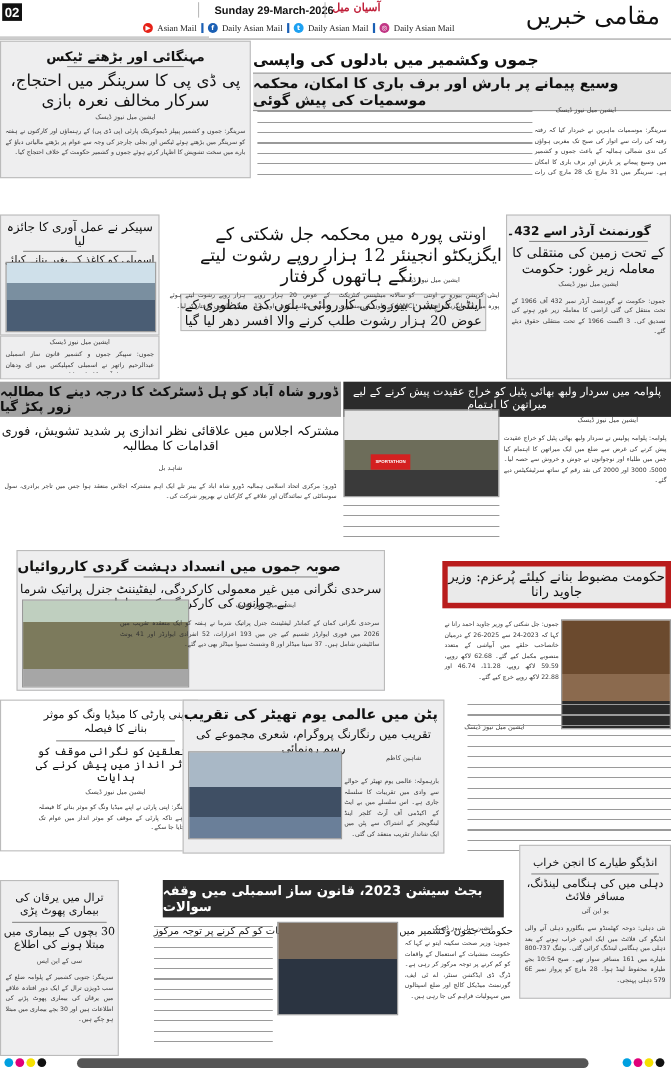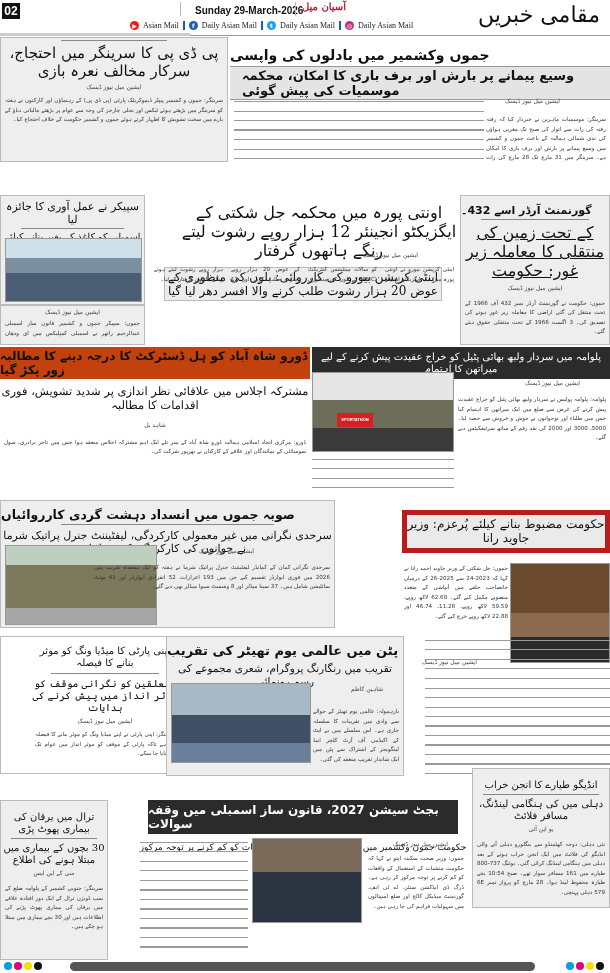--- a/index.html
+++ b/index.html
@@ -58,29 +58,30 @@
     <span class="sicon" style="background:#1da1f2">t</span>
     <span>Daily Asian Mail</span>
     <span class="sbar"></span>
     <span class="sicon" style="background:#c13584">◎</span>
     <span>Daily Asian Mail</span>
   </div>
 </div>
 <div id="rule-left" class="abs"></div>
 
 <div class="box grey" style="left:0;top:37px;width:228px;height:125px;">
+  <div class="kicker" style="margin-top:6px;">مہنگائی اور بڑھتے ٹیکس</div>
   <div class="rule" style="margin:2px 60px;"></div>
   <div class="head" style="margin-top:3px;font-size:15px;">پی ڈی پی کا سرینگر میں احتجاج، سرکار مخالف نعرہ بازی</div>
   <div class="byline" style="margin-top:3px;">ایشین میل نیوز ڈیسک</div>
   <div class="body" style="margin:6px 4px 0;height:66px;">سرینگر: جموں و کشمیر پیپلز ڈیموکریٹک پارٹی (پی ڈی پی) کے رہنماؤں اور کارکنوں نے ہفتہ کو سرینگر میں بڑھتے ہوئے ٹیکس اور بجلی چارجز کی وجہ سے عوام پر بڑھتے مالیاتی دباؤ کے بارے میں سخت تشویش کا اظہار کرتے ہوئے جموں و کشمیر حکومت کے خلاف احتجاج کیا۔</div>
 </div>
 
 <div class="box" style="left:230px;top:37px;width:380px;height:130px;border:none;">
   <div class="headb" style="margin-top:10px;font-size:14px;">جموں وکشمیر میں بادلوں کی واپسی</div>
-  <div class="headb" style="margin:3px 0 0;background:#e4e4e4;border-top:1px solid #999;border-bottom:1px solid #999;font-size:13px;padding:1px 12px;">وسیع پیمانے پر بارش اور برف باری کا امکان، محکمہ موسمیات کی پیش گوئی</div>
+  <div class="headb" style="margin:3px 0 0;background:#e4e4e4;border-top:1px solid #999;border-bottom:1px solid #999;font-size:13px;padding:1px 0;">وسیع پیمانے پر بارش اور برف باری کا امکان، محکمہ موسمیات کی پیش گوئی</div>
   <div class="byline abs" style="right:50px;top:60px;">ایشین میل نیوز ڈیسک</div>
   <div class="body abs" style="right:4px;top:78px;width:120px;height:48px;">سرینگر: موسمیات ماہرین نے خبردار کیا کہ رفتہ رفتہ کی رات سے اتوار کی صبح تک مغربی ہواؤں کی ندی شمالی ہمالیہ کے باعث جموں و کشمیر میں وسیع پیمانے پر بارش اور برف باری کا امکان ہے۔ سرینگر میں 31 مارچ تک 28 مارچ کی رات سے 30 مارچ تک موسم ابر آلود رہے گا۔</div>
   <div class="abs lines" style="left:4px;top:60px;width:250px;height:66px;"></div>
 </div>
 
 <div class="box grey" style="left:0;top:195px;width:145px;height:110px;">
   <div class="head" style="margin-top:4px;font-size:11px;">سپیکر نے عمل آوری کا جائزہ لیا</div>
   <div class="rule" style="margin:2px 20px;"></div>
   <div class="head" style="font-size:9.5px;margin-top:2px;">اسمبلی کو کاغذ کے بغیر بنانے کیلئے بروقت تکمیل پر زور</div>
   <div class="photo" style="left:4px;top:42px;width:137px;height:64px;background:linear-gradient(180deg,#cfe0ea 0 30%,#7a8fa0 30% 55%,#4a5d74 55% 100%);"></div>
@@ -93,43 +94,43 @@
 <div class="box" style="left:148px;top:195px;width:310px;height:150px;border:none;">
   <div class="head" style="margin-top:8px;font-size:16px;margin-left:32px;">اونتی پورہ میں محکمہ جل شکتی کے ایگزیکٹو انجینئر 12 ہزار روپے رشوت لیتے رنگے ہاتھوں گرفتار</div>
   <div class="head" style="margin:6px 16px 0;font-size:12px;background:#ececec;border:1px solid #bbb;padding:2px 0;">اینٹی کرپشن بیورو کی کارروائی: بلوں کی منظوری کے عوض 20 ہزار رشوت طلب کرنے والا افسر دھر لیا گیا</div>
   <div class="byline abs" style="right:40px;top:56px;">ایشین میل نیوز ڈیسک</div>
   <div class="body abs" style="right:4px;top:70px;width:300px;height:76px;column-count:4;column-gap:8px;">اینٹی کرپشن بیورو نے اونتی پورہ میں ایک ایگزیکٹو انجینئر کو سالانہ مینٹیننس کنٹریکٹ (AMC) کے بلوں کی منظوری کے عوض 20 ہزار روپے رشوت طلب کرنے اور 12 ہزار روپے رشوت لیتے ہوئے رنگے ہاتھوں گرفتار کر لیا۔</div>
 </div>
 
 <div class="box grey" style="left:460px;top:195px;width:150px;height:150px;">
   <div class="headb" style="margin-top:8px;font-size:11px;">گورنمنٹ آرڈر اسے 432۔</div>
   <div class="rule" style="margin:2px 20px;"></div>
-  <div class="head" style="font-size:16px;margin-top:3px;text-decoration:underline;">کے تحت زمین کی منتقلی کا معاملہ زیر غور: حکومت</div>
+  <div class="head" style="font-size:12px;margin-top:3px;">کے تحت زمین کی منتقلی کا معاملہ زیر غور: حکومت</div>
   <div class="byline" style="margin-top:3px;">ایشین میل نیوز ڈیسک</div>
   <div class="body" style="margin:8px 4px 0;height:90px;">جموں: حکومت نے گورنمنٹ آرڈر نمبر 432 آف 1966 کے تحت منتقل کی گئی اراضی کا معاملہ زیر غور ہونے کی تصدیق کی۔ 3 اگست 1966 کے تحت منتقلی حقوق دیئے گئے۔</div>
 </div>
 
 <div class="box" style="left:0;top:345px;width:310px;height:155px;border:none;">
-  <div class="headb" style="margin-top:2px;font-size:12px;background:#c2410c;padding:2px 0;">ڈورو شاہ آباد کو ہل ڈسٹرکٹ کا درجہ دینے کا مطالبہ زور پکڑ گیا</div>
+  <div class="headb" style="margin-top:2px;font-size:12px;background:#a3a3a3;padding:2px 0;">ڈورو شاہ آباد کو ہل ڈسٹرکٹ کا درجہ دینے کا مطالبہ زور پکڑ گیا</div>
   <div class="head" style="margin-top:6px;font-size:11.5px;">مشترکہ اجلاس میں علاقائی نظر اندازی پر شدید تشویش، فوری اقدامات کا مطالبہ</div>
   <div class="byline" style="margin-top:8px;">شاہد بل</div>
   <div class="body" style="margin:10px 4px 0;height:90px;">ڈورو: مرکزی اتحاد اسلامی ہمالیہ ڈورو شاہ آباد کے بینر تلے ایک اہم مشترکہ اجلاس منعقد ہوا جس میں تاجر برادری، سول سوسائٹی کے نمائندگان اور علاقے کے کارکنان نے بھرپور شرکت کی۔</div>
 </div>
 
 <div class="box" style="left:312px;top:345px;width:298px;height:155px;border:none;">
   <div class="head dark" style="margin-top:2px;font-size:10px;padding:4px 2px;">پلوامہ میں سردار ولبھ بھائی پٹیل کو خراج عقیدت پیش کرنے کے لیے میراتھن کا اہتمام</div>
   <div class="photo" style="left:0;top:27px;width:142px;height:80px;background:linear-gradient(180deg,#e6e6e6 0 35%,#6d6d5a 35% 70%,#3a3a3a 70%);">
     <div style="position:absolute;left:24px;top:40px;width:36px;height:14px;background:#d42020;color:#fff;font:bold 4px 'Liberation Sans',sans-serif;text-align:center;line-height:14px;">SPORTATHON</div>
   </div>
   <div class="byline abs" style="right:30px;top:34px;">ایشین میل نیوز ڈیسک</div>
   <div class="body abs" style="right:4px;top:50px;width:148px;height:100px;">پلوامہ: پلوامہ پولیس نے سردار ولبھ بھائی پٹیل کو خراج عقیدت پیش کرنے کی غرض سے ضلع میں ایک میراتھن کا اہتمام کیا جس میں طلباء اور نوجوانوں نے جوش و خروش سے حصہ لیا۔ 5000، 3000 اور 2000 کی نقد رقم کے ساتھ سرٹیفکیٹس دیے گئے۔</div>
   <div class="abs lines" style="left:0;top:110px;width:142px;height:42px;"></div>
 </div>
 
-<div class="box grey" style="left:0;top:500px;width:335px;height:128px;">
+<div class="box grey" style="left:15px;top:500px;width:335px;height:128px;">
   <div class="headb" style="margin-top:6px;font-size:12.5px;">صوبہ جموں میں انسداد دہشت گردی کارروائیاں</div>
   <div class="rule" style="margin:2px 60px;"></div>
   <div class="head" style="margin-top:4px;font-size:11px;">سرحدی نگرانی میں غیر معمولی کارکردگی، لیفٹیننٹ جنرل پراتیک شرما نے جوانوں کی کارکردگی کو سراہا</div>
   <div class="photo" style="left:4px;top:44px;width:152px;height:80px;background:linear-gradient(180deg,#bfcfbf 0 25%,#7c7a5c 25% 80%,#a6a6a6 80%);"></div>
   <div class="byline abs" style="right:80px;top:46px;">ایشین میل نیوز ڈیسک</div>
   <div class="body abs" style="right:4px;top:62px;width:236px;height:62px;">سرحدی نگرانی کمان کے کمانڈر لیفٹیننٹ جنرل پراتیک شرما نے ہفتہ کو ایک منعقدہ تقریب میں 2026 میں فوری ایوارڈز تقسیم کیے جن میں 193 اعزازات، 52 انفرادی ایوارڈز اور 41 یونٹ سائٹیشن شامل ہیں۔ 37 سینا میڈلز اور 8 وشسٹ سیوا میڈلز بھی دیے گئے۔</div>
 </div>
 
 <div class="box" style="left:402px;top:500px;width:208px;height:170px;border:none;">
   <div class="head" style="margin-top:10px;font-size:12px;background:#eaeaea;border:5px solid #b91c1c;padding:2px 0;">حکومت مضبوط بنانے کیلئے پُرعزم: وزیر جاوید رانا</div>
@@ -157,21 +158,21 @@
 
 <div class="box grey" style="left:0;top:800px;width:108px;height:160px;">
   <div class="head" style="margin-top:10px;font-size:10px;">ترال میں یرقان کی بیماری پھوٹ پڑی</div>
   <div class="rule" style="margin:3px 10px;"></div>
   <div class="head" style="margin-top:3px;font-size:10px;">30 بچوں کے بیماری میں مبتلا ہونے کی اطلاع</div>
   <div class="byline" style="margin-top:3px;">سی کے این ایس</div>
   <div class="body" style="margin:8px 4px 0;height:90px;">سرینگر: جنوبی کشمیر کے پلوامہ ضلع کے سب ڈویژن ترال کے ایک دور افتادہ علاقے میں یرقان کی بیماری پھوٹ پڑنے کی اطلاعات ہیں اور 30 بچے بیماری میں مبتلا ہو چکے ہیں۔</div>
 </div>
 
 <div class="box" style="left:138px;top:800px;width:330px;height:160px;border:none;">
-  <div class="headb dark" style="margin:0 10px;font-size:12px;padding:3px 0;">بجٹ سیشن 2027، قانون ساز اسمبلی میں وقفہ سوالات</div>
+  <div class="headb dark" style="margin:0 10px;font-size:12px;padding:3px 0;">بجٹ سیشن 2023، قانون ساز اسمبلی میں وقفہ سوالات</div>
   <div class="head" style="margin-top:8px;font-size:9px;">حکومت جموں وکشمیر میں منشیات کے استعمال کے واقعات کو کم کرنے پر توجہ مرکوز کر رہی ہے: وزیر صحت</div>
   <div class="photo" style="left:114px;top:38px;width:110px;height:85px;background:linear-gradient(180deg,#7a6a5a 0 40%,#2b3441 40%);"></div>
   <div class="byline abs" style="right:20px;top:40px;">ایشین میل نیوز ڈیسک</div>
   <div class="body abs" style="right:4px;top:54px;width:96px;height:100px;">جموں: وزیر صحت سکینہ ایتو نے کہا کہ حکومت منشیات کے استعمال کے واقعات کو کم کرنے پر توجہ مرکوز کر رہی ہے۔ ڈرگ ڈی ایڈکشن سنٹر، اے ٹی ایف، گورنمنٹ میڈیکل کالج اور ضلع اسپتالوں میں سہولیات فراہم کی جا رہی ہیں۔</div>
   <div class="abs lines" style="left:2px;top:38px;width:108px;height:116px;"></div>
 </div>
 
 <div class="box grey" style="left:472px;top:768px;width:138px;height:140px;">
   <div class="head" style="margin-top:10px;font-size:10px;">انڈیگو طیارے کا انجن خراب</div>
   <div class="rule" style="margin:3px 10px;"></div>

